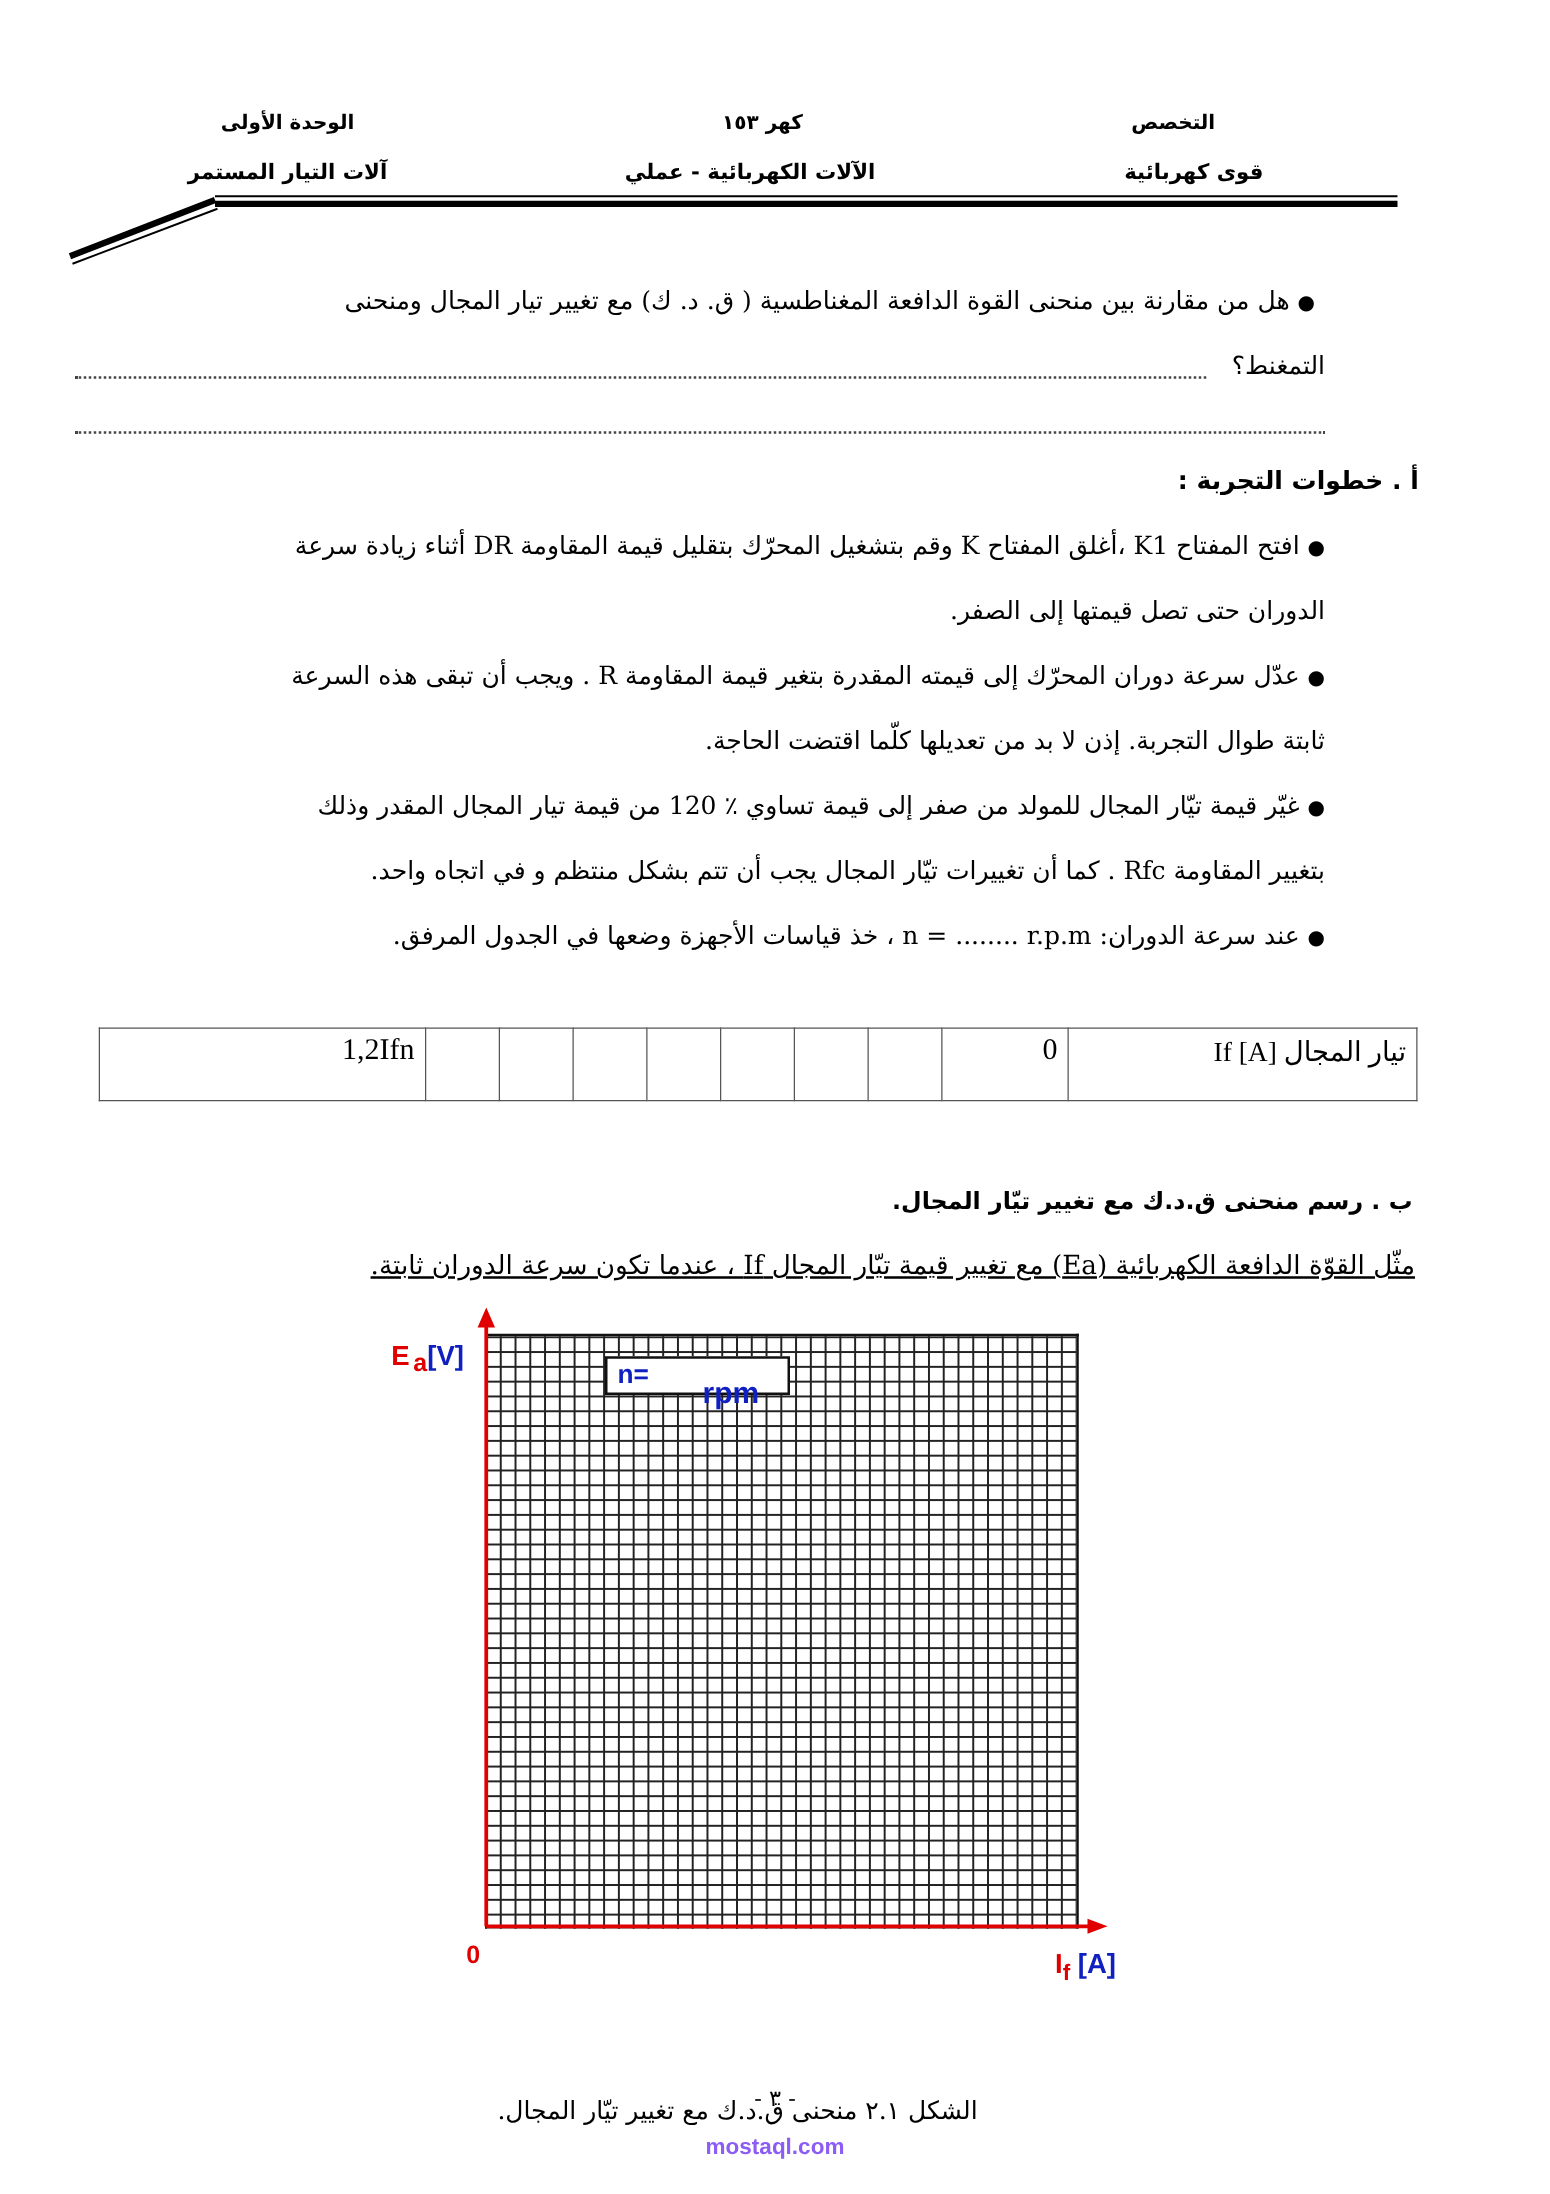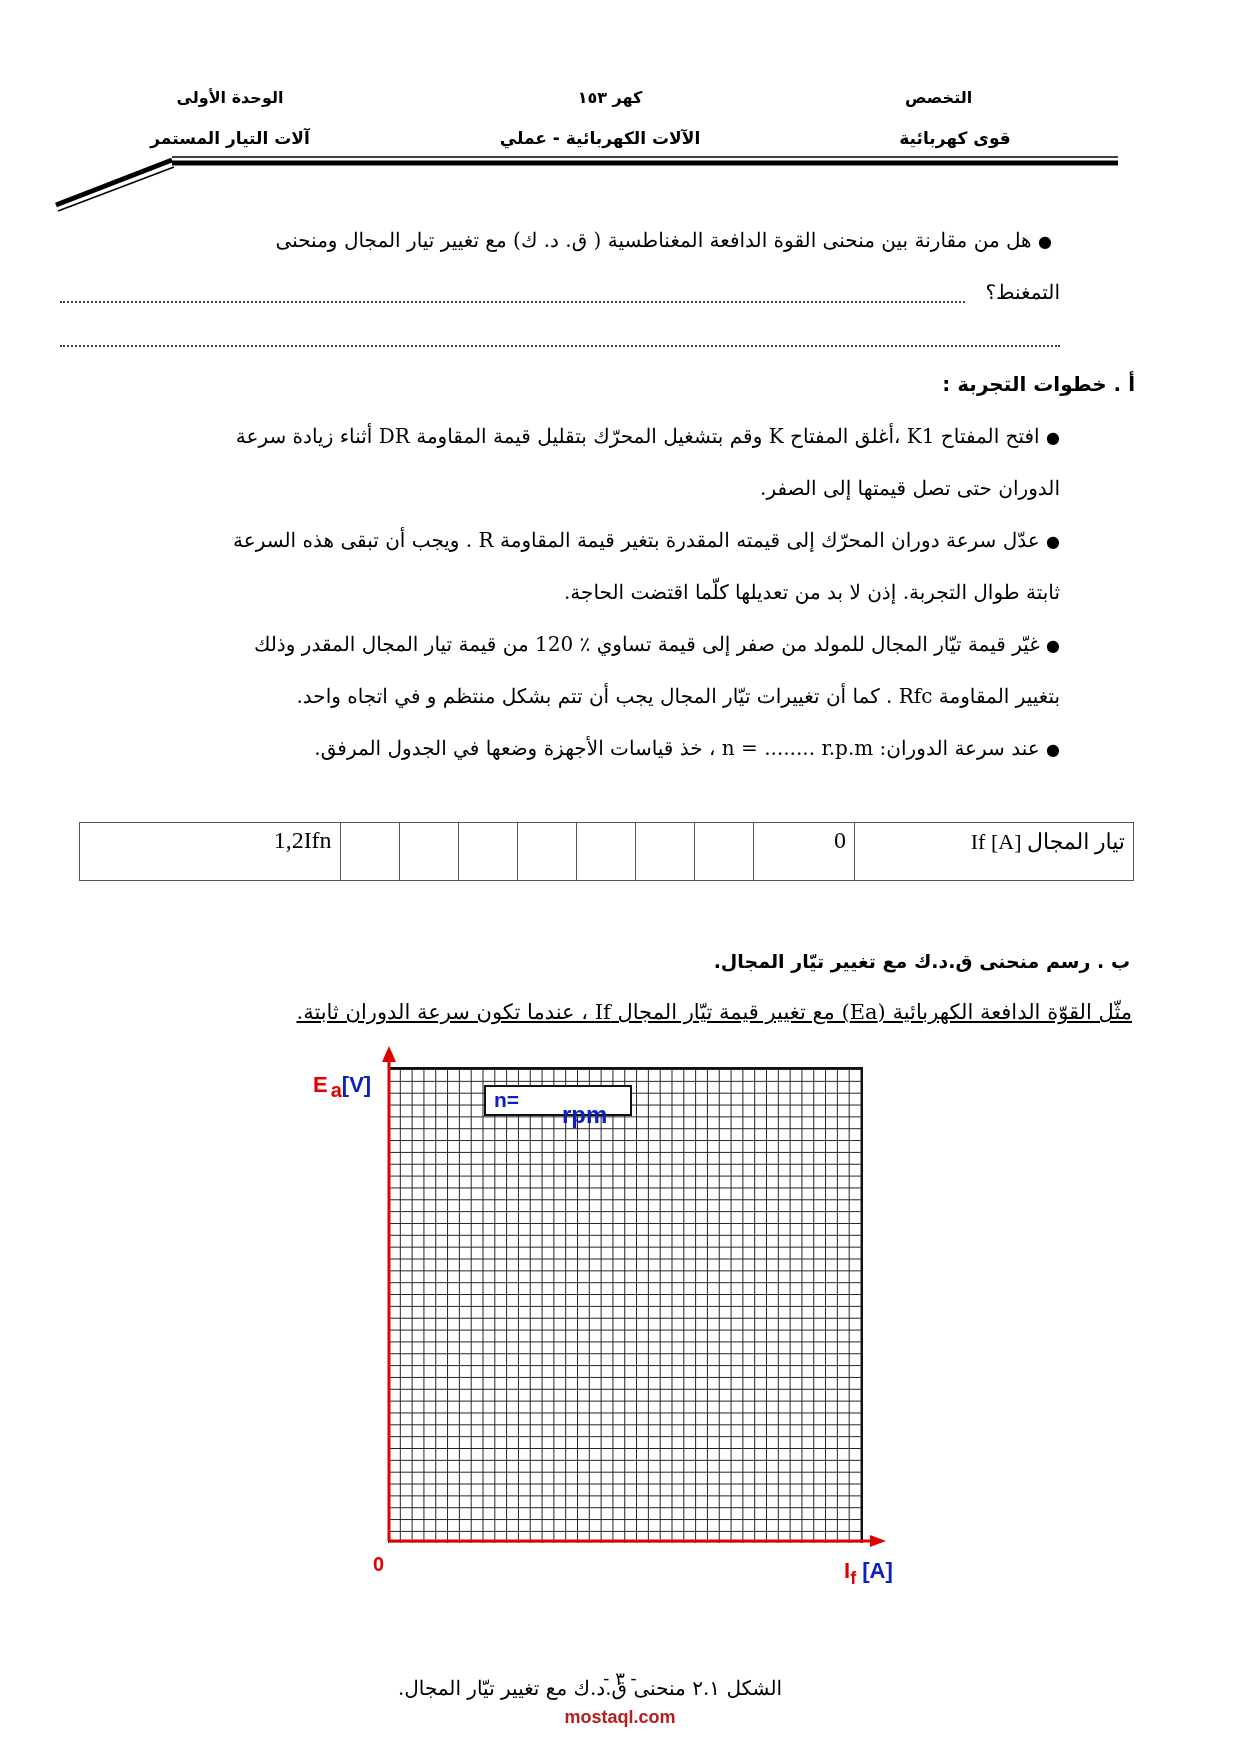--- a/index.html
+++ b/index.html
@@ -119,13 +119,13 @@
 
 <div class="abs axis-label" style="left:797px; top:1558px; font-size:22px;margin-left:47px;">
   <span class="red">I</span><span class="red" style="font-size:18px; position:relative; top:6px;">f</span>
   <span class="blue">[A]</span>
 </div>
 
 <div class="abs txt rtl" style="left:340px; width:500px; top:1676px; text-align:center; font-size:20px;">الشكل ٢.١  منحنى ق.د.ك مع تغيير تيّار المجال.</div>
 
 <div class="abs" style="left:520px; width:200px; top:1668px; text-align:center; font-size:18px; direction:rtl;">- ٣ -</div>
 <div class="abs" style="left:500px; width:240px; top:1660px; text-align:center; font-family:'DejaVu Sans', sans-serif; font-weight:bold; font-size:40px; color:#d9d9d9; direction:rtl; z-index:-1;">مستقل</div>
-<div class="abs" style="left:500px; width:240px; top:1707px; text-align:center; font-family:'Liberation Sans', sans-serif; font-weight:bold; font-size:18px; color:#b91c1c;">mostaql.com</div>
+<div class="abs" style="left:500px; width:240px; top:1707px; text-align:center; font-family:'Liberation Sans', sans-serif; font-weight:bold; font-size:18px; color:#8b5cf6;">mostaql.com</div>
 
 </body></html>

